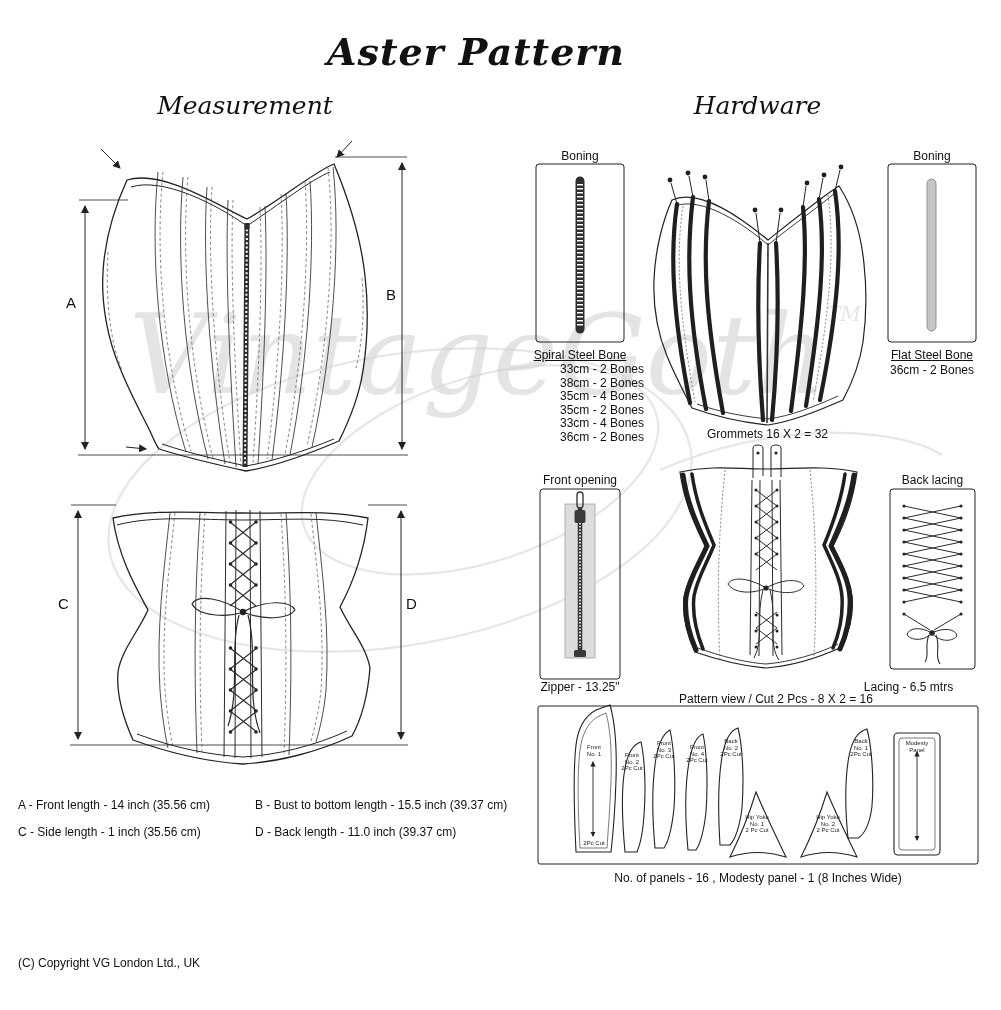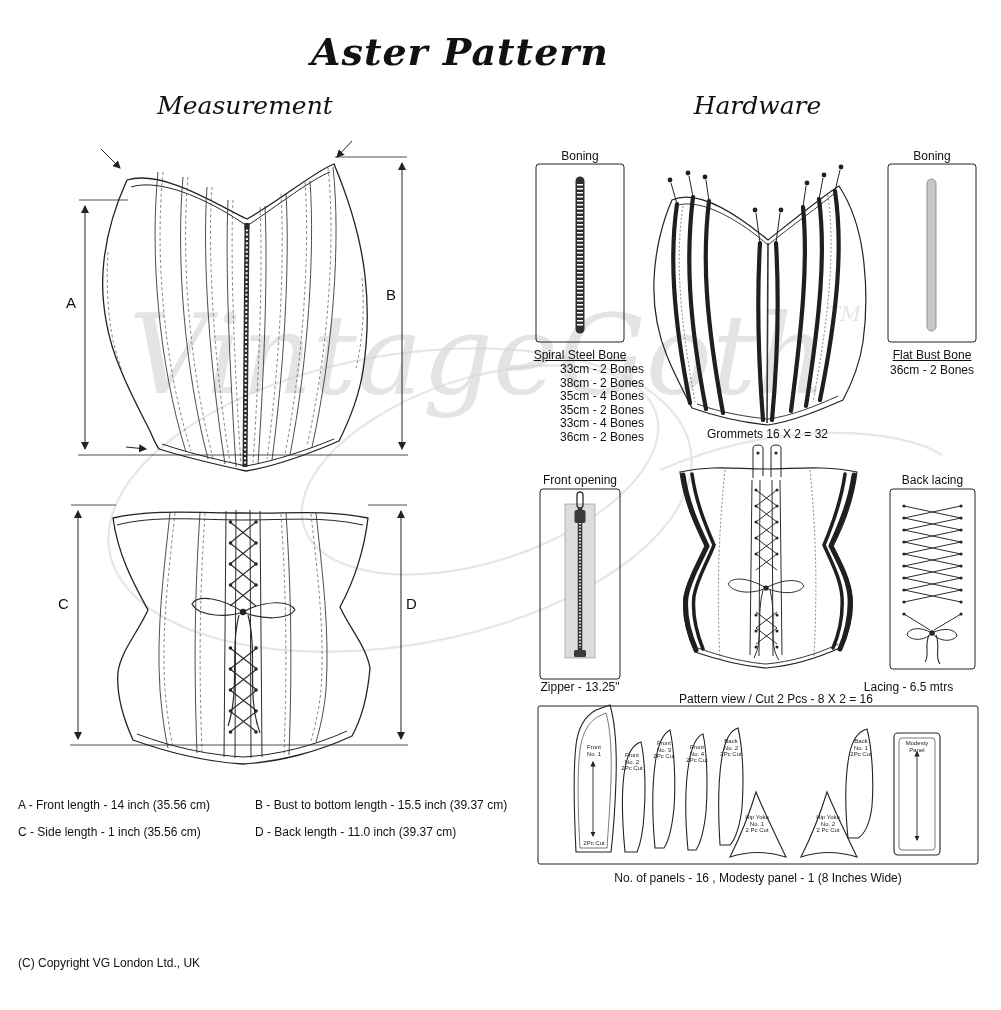--- a/index.html
+++ b/index.html
@@ -352,21 +352,21 @@
     <path d="M720,845 C718,812 718,780 722,757 C725,740 731,730 738,728 C743,748 744,780 742,808 C740,826 735,840 730,845 Z"></path>
     <path d="M756,792 C749,815 740,837 730,857 C748,851 767,851 786,857 C776,836 765,814 756,792 Z"></path>
     <path d="M827,792 C820,815 811,837 801,857 C819,851 838,851 857,857 C847,836 836,814 827,792 Z"></path>
     <path d="M848,838 C845,808 845,778 849,756 C852,740 859,731 867,729 C872,748 874,780 872,806 C870,824 864,835 858,838 Z"></path>
     <rect x="894" y="733" width="46" height="122" rx="4"></rect>
     <rect x="899" y="738" width="36" height="112" rx="3" stroke-width="0.6"></rect>
     <path d="M917,752 L917,840" stroke-width="0.9" marker-start="url(#ahs)" marker-end="url(#ahs)"></path>
   </g>
 </svg>
 
-<div class="txt serif-it title center" style="left:0;width:920px;top:30px">Aster Pattern</div>
+<div class="txt serif-it title center" style="left:16px;width:920px;top:30px">Aster Pattern</div>
 
 <div class="txt serif-it heading center" style="left:95px;width:300px;top:92px">Measurement</div>
 <div class="txt serif-it heading center" style="left:610px;width:295px;top:92px">Hardware</div>
 
 <div class="txt dimletter" style="left:66px;top:294px">A</div>
 <div class="txt dimletter" style="left:386px;top:286px">B</div>
 <div class="txt dimletter" style="left:58px;top:595px">C</div>
 <div class="txt dimletter" style="left:406px;top:595px">D</div>
 
 <div class="txt center" style="left:536px;width:88px;top:150px">Boning</div>
@@ -375,21 +375,21 @@
 <div class="txt center underline" style="left:516px;width:128px;top:349px">Spiral Steel Bone</div>
 <div class="txt" style="left:516px;width:128px;top:363px">
   <div class="list-row">33cm - 2 Bones</div>
   <div class="list-row">38cm - 2 Bones</div>
   <div class="list-row">35cm - 4 Bones</div>
   <div class="list-row">35cm - 2 Bones</div>
   <div class="list-row">33cm - 4 Bones</div>
   <div class="list-row">36cm - 2 Bones</div>
 </div>
 
-<div class="txt center underline" style="left:868px;width:128px;top:349px">Flat Bust Bone</div>
+<div class="txt center underline" style="left:868px;width:128px;top:349px">Flat Steel Bone</div>
 <div class="txt center" style="left:868px;width:128px;top:364px">36cm - 2 Bones</div>
 
 <div class="txt center" style="left:655px;width:225px;top:428px">Grommets 16 X 2 = 32</div>
 
 <div class="txt center" style="left:535px;width:90px;top:474px">Front opening</div>
 <div class="txt center" style="left:528px;width:104px;top:681px">Zipper - 13.25"</div>
 
 <div class="txt center" style="left:883px;width:99px;top:474px">Back lacing</div>
 <div class="txt center" style="left:854px;width:109px;top:681px">Lacing - 6.5 mtrs</div>
 

